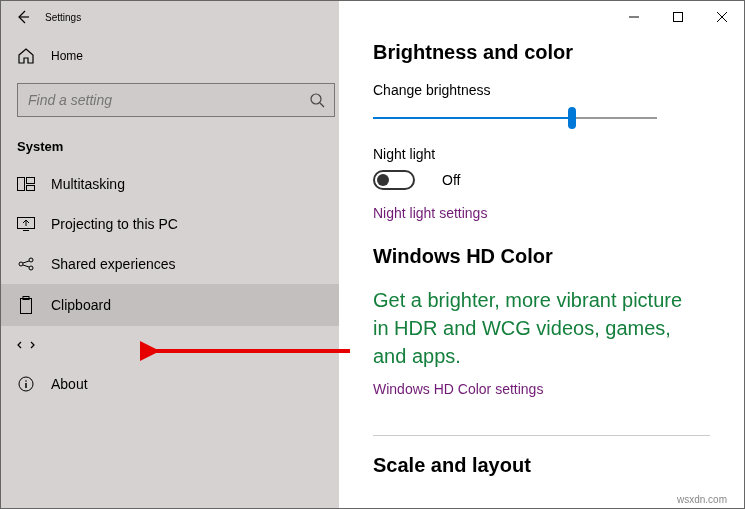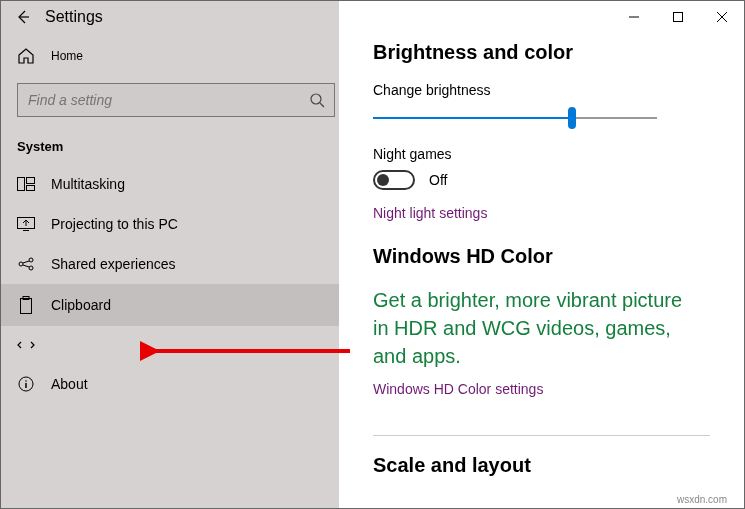--- a/index.html
+++ b/index.html
@@ -2,21 +2,21 @@
 <html><head>
 <meta charset="utf-8">
 <style>
   * { box-sizing: border-box; margin: 0; padding: 0; font-family: "Segoe UI", Arial, sans-serif; }
   body { width: 745px; height: 509px; background: #fff; overflow: hidden; position: relative; }
   .window { display: flex; flex-direction: column; width: 100%; height: 100%; border: 1px solid #666; }
   .titlebar { height: 32px; display: flex; align-items: center; background: #d6d2d1; }
   .titlebar .left { display: flex; align-items: center; flex: 0 0 338px; background: #d6d2d1; }
   .titlebar .right { flex: 1; display: flex; justify-content: flex-end; background: #fff; }
   .back-btn { width: 44px; height: 32px; display: flex; align-items: center; justify-content: center; }
-  .title { font-size: 16px; color: #000; }
+  .title { font-size: 10px; color: #000; }
   .win-controls { display: flex; }
   .win-btn { width: 44px; height: 32px; display: flex; align-items: center; justify-content: center; font-size: 12px; color: #000; }
   .content { flex: 1; display: flex; overflow: hidden; }
   .sidebar { width: 338px; background: #d6d2d1; display: flex; flex-direction: column; padding: 4px 0 0 0; }
   .home { display: flex; align-items: center; padding: 10px 16px; gap: 16px; }
   .home .icon { width: 18px; display:flex; align-items:center; justify-content:center; }
   .home-label { font-size: 12px; }
   .search-wrap { margin: 8px 4px 16px 16px; position: relative; border-radius: 8px; }
   .search { width: 100%; height: 34px; border: 1px solid #777; background: #cfcbca; padding: 0 36px 0 10px; font-size: 14px; color: #555; font-style: italic; outline: none; }
   .search-icon { position: absolute; right: 10px; top: 50%; transform: translateY(-50%); color: #444; }
@@ -28,21 +28,21 @@
   .main { flex: 1; padding: 8px 34px 0 34px; overflow-y: auto; position: relative; background: #fff; }
   .main::-webkit-scrollbar { width: 4px; }
   .main::-webkit-scrollbar-thumb { background: #999; }
   .page-title { font-size: 28px; font-weight: 600; margin: 14px 0 22px 0; }
   .section-title { font-size: 20px; font-weight: 600; margin: 0 0 18px 0; }
   .field-label { font-size: 14px; margin-bottom: 8px; }
   .slider { position: relative; width: 284px; height: 24px; margin-bottom: 16px; }
   .slider-track { position: absolute; top: 50%; height: 2px; width: 100%; background: #999; transform: translateY(-50%); }
   .slider-fill { position: absolute; top: 50%; height: 2px; transform: translateY(-50%); background: #0078d7; }
   .slider-thumb { position: absolute; top: 50%; width: 8px; height: 22px; background: #0078d7; border-radius: 4px; transform: translate(-50%, -50%); }
-  .toggle-row { display: flex; align-items: center; gap: 14px; margin-bottom: 14px; }
+  .toggle-row { display: flex; align-items: center; gap: 27px; margin-bottom: 14px; }
   .toggle { width: 42px; height: 20px; border: 2px solid #333; border-radius: 20px; position: relative; }
   .toggle .knob { position: absolute; left: 2px; top: 2px; width: 12px; height: 12px; border-radius: 50%; background: #333; }
   .toggle-label { font-size: 14px; }
   .link { color: #701a75; font-size: 14px; margin-bottom: 24px; display: inline-block; }
   .desc { color: #15803d; font-size: 20px; margin-bottom: 10px; line-height: 1.4; max-width: 310px; }
   .hr { border: none; border-top: 1px solid #ccc; margin: 14px 0 18px 0; }
   .arrow-annotation { position: absolute; pointer-events: none; }
   svg { display: block; }
   .watermark { position: absolute; right: 18px; bottom: 4px; font-size: 10px; color: #888; }
 </style>
@@ -167,21 +167,21 @@
     <div class="main">
 
       <h2 class="section-title">Brightness and color</h2>
       <div class="field-label">Change brightness</div>
       <div class="slider">
         <div class="slider-track"></div>
         <div class="slider-fill" id="slider-fill" style="width: 70%;"></div>
         <div class="slider-thumb" id="slider-thumb" style="left: 70%;"></div>
       </div>
 
-      <div class="field-label">Night games</div>
+      <div class="field-label">Night light</div>
       <div class="toggle-row">
         <div class="toggle">
           <div class="knob"></div>
         </div>
         <span class="toggle-label">Off</span>
       </div>
       <a class="link">Night light settings</a>
 
       <h2 class="section-title">Windows HD Color</h2>
       <div class="desc">Get a brighter, more vibrant picture in HDR and WCG videos, games, and apps.</div>

